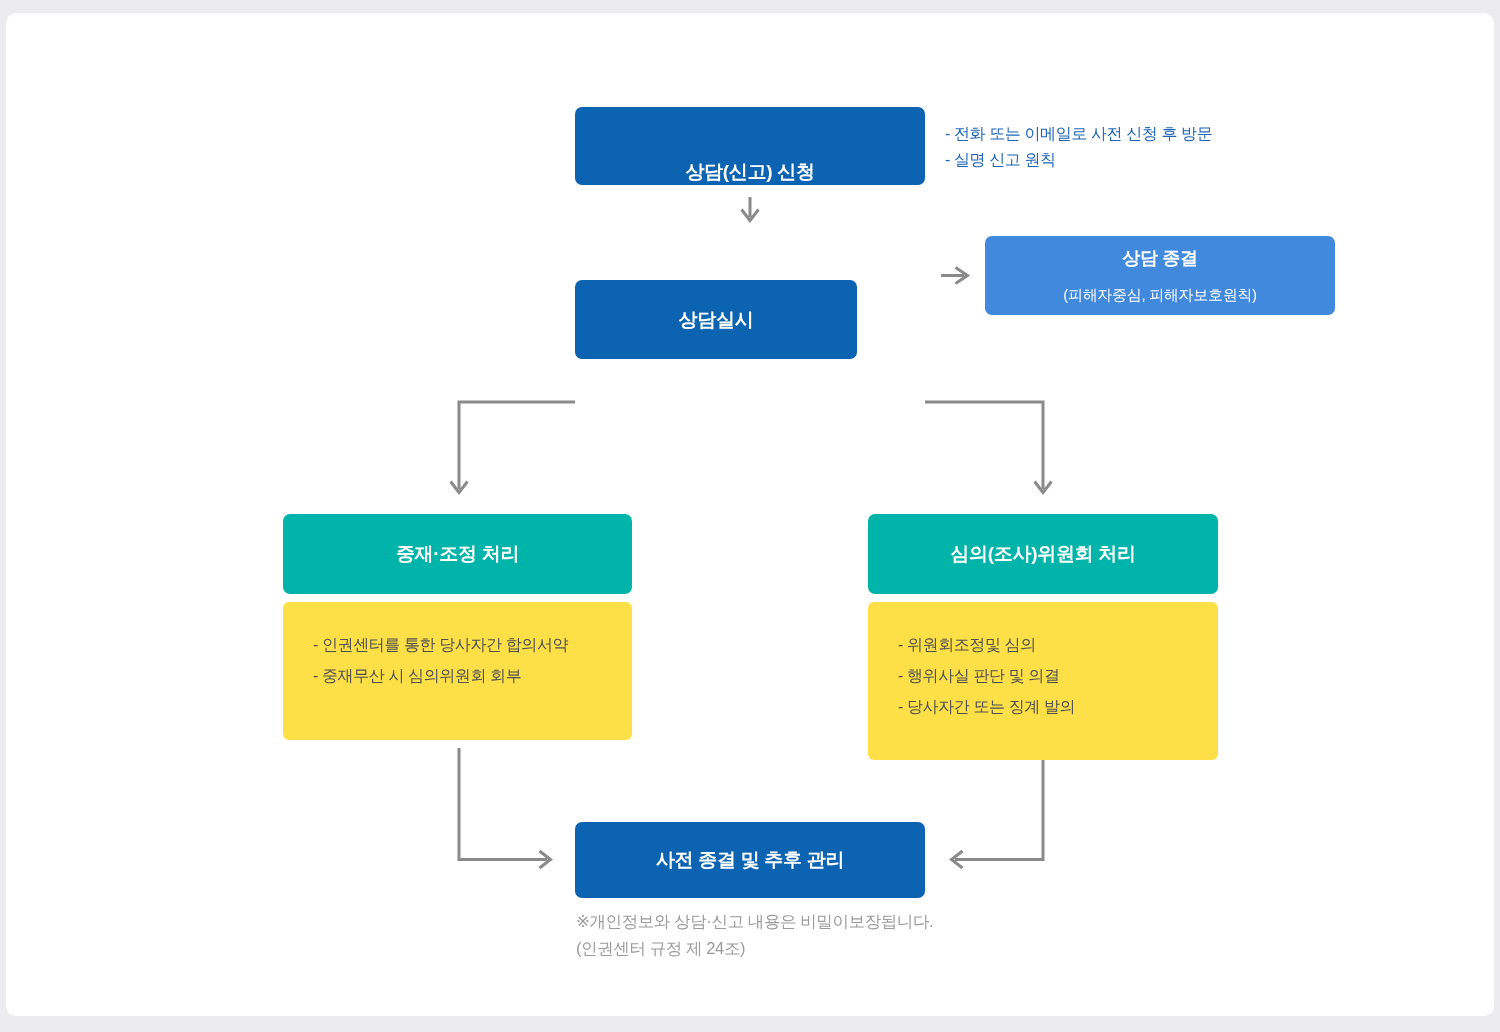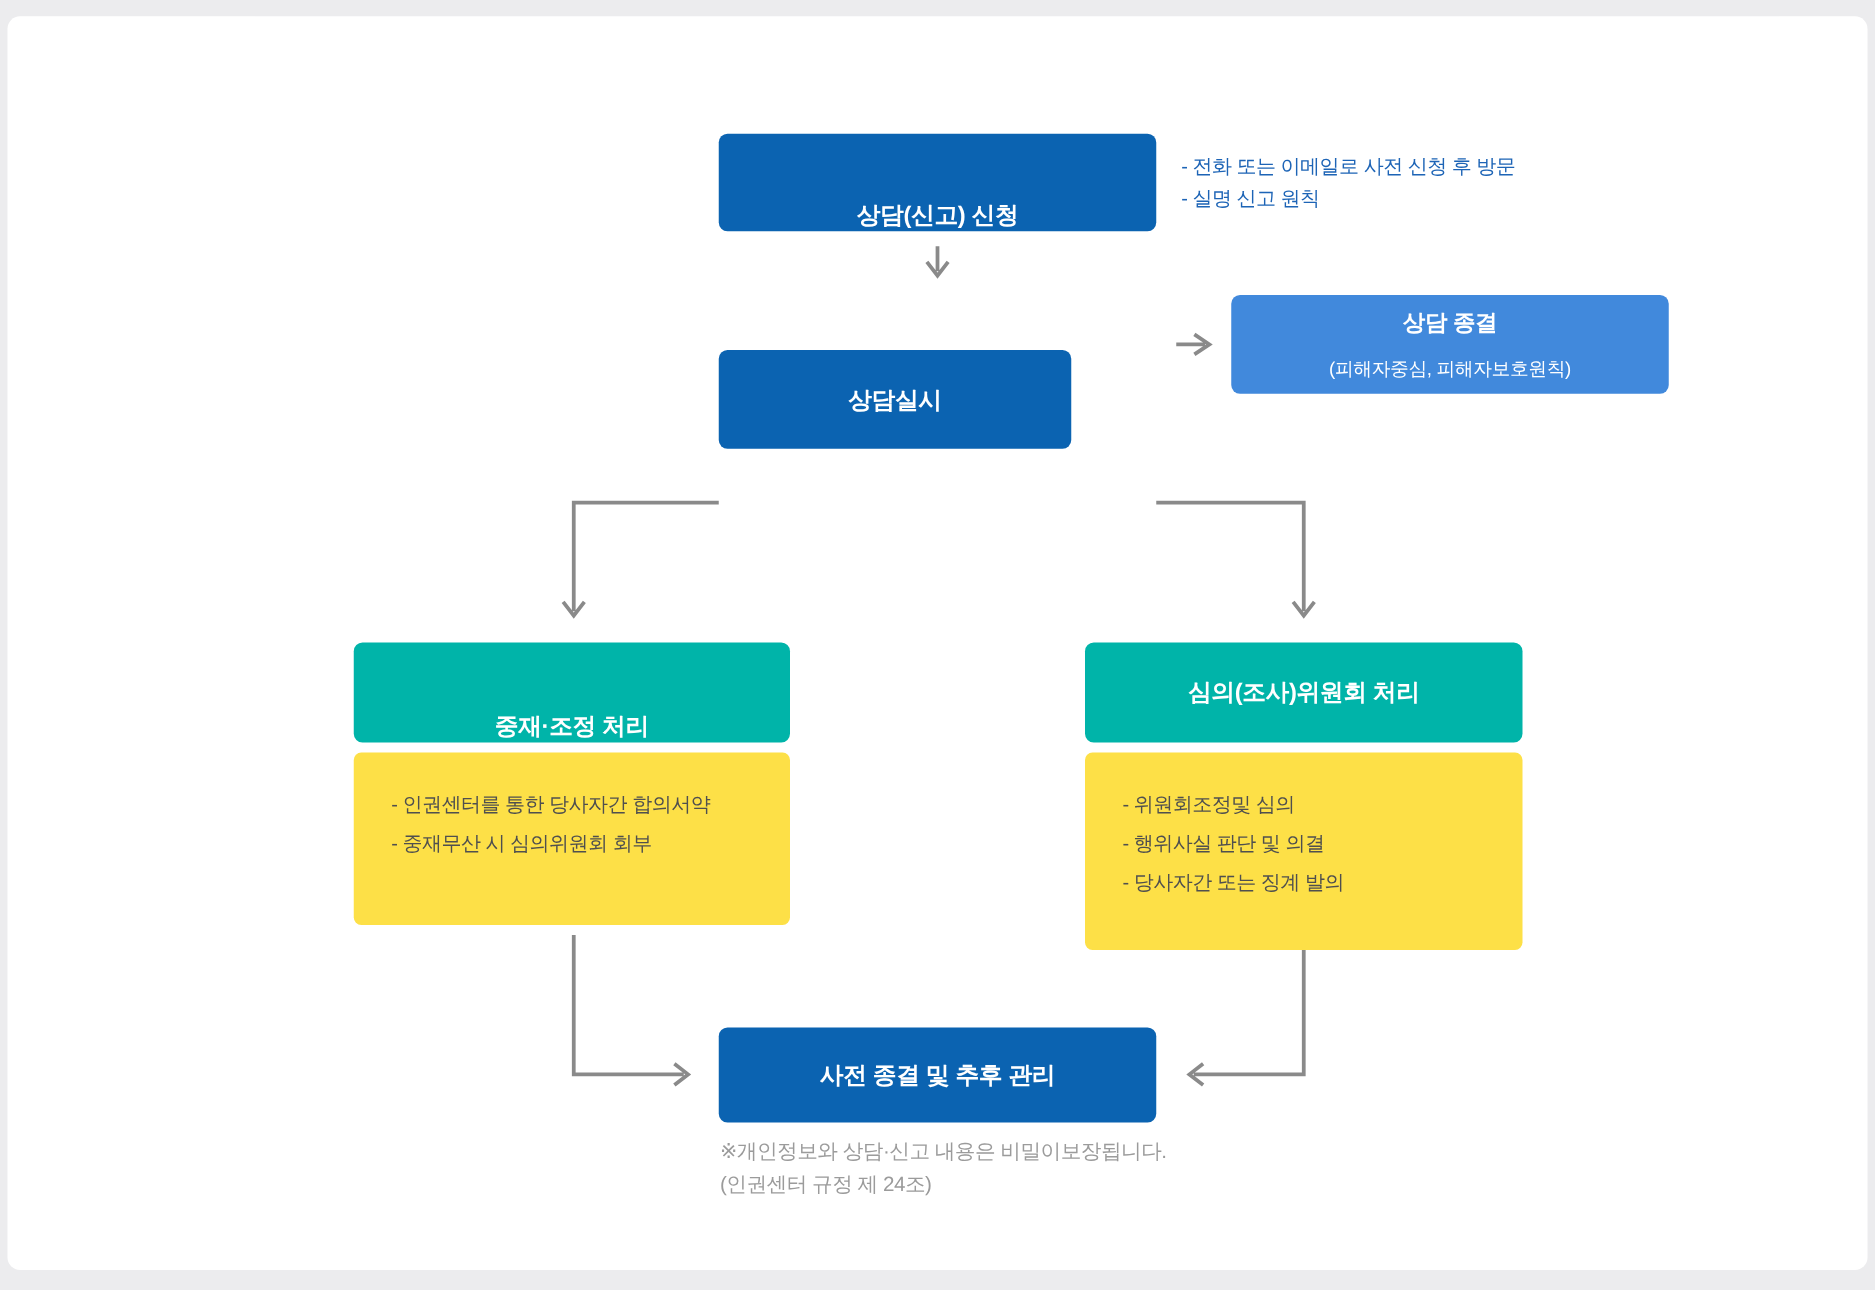--- a/index.html
+++ b/index.html
@@ -37,21 +37,21 @@
   .node .title{font-size:19px;font-weight:bold;}
   .node .subtitle{font-size:15px;font-weight:400;margin-top:7px;}
   .blue{background:#0b63b1;}
   .lightblue{background:#4189dc;}
   .teal{background:#00b4a9;}
 
   .node-apply{left:575px;top:107px;width:350px;height:78px;justify-content:flex-end;}
   .node-consult{left:575px;top:236px;width:282px;height:79px;margin-top:44px;}
   .node-consult-end{left:985px;top:236px;width:350px;height:79px;}
   .node-case{left:575px;top:365px;width:350px;height:79px;}
-  .node-mediation{left:283px;top:514px;width:349px;height:80px;justify-content:flex-end;}
+  .node-mediation{left:283px;top:514px;width:349px;height:80px;}
   .node-committee{left:868px;top:514px;width:350px;height:80px;}
   .node-final{left:575px;top:822px;width:350px;height:76px;}
 
   .sidenote{
     position:absolute;left:945px;top:121px;
     color:#1d64b6;font-size:16px;line-height:26px;
     letter-spacing:-0.4px;white-space:nowrap;
   }
   .graybox{
     position:absolute;

